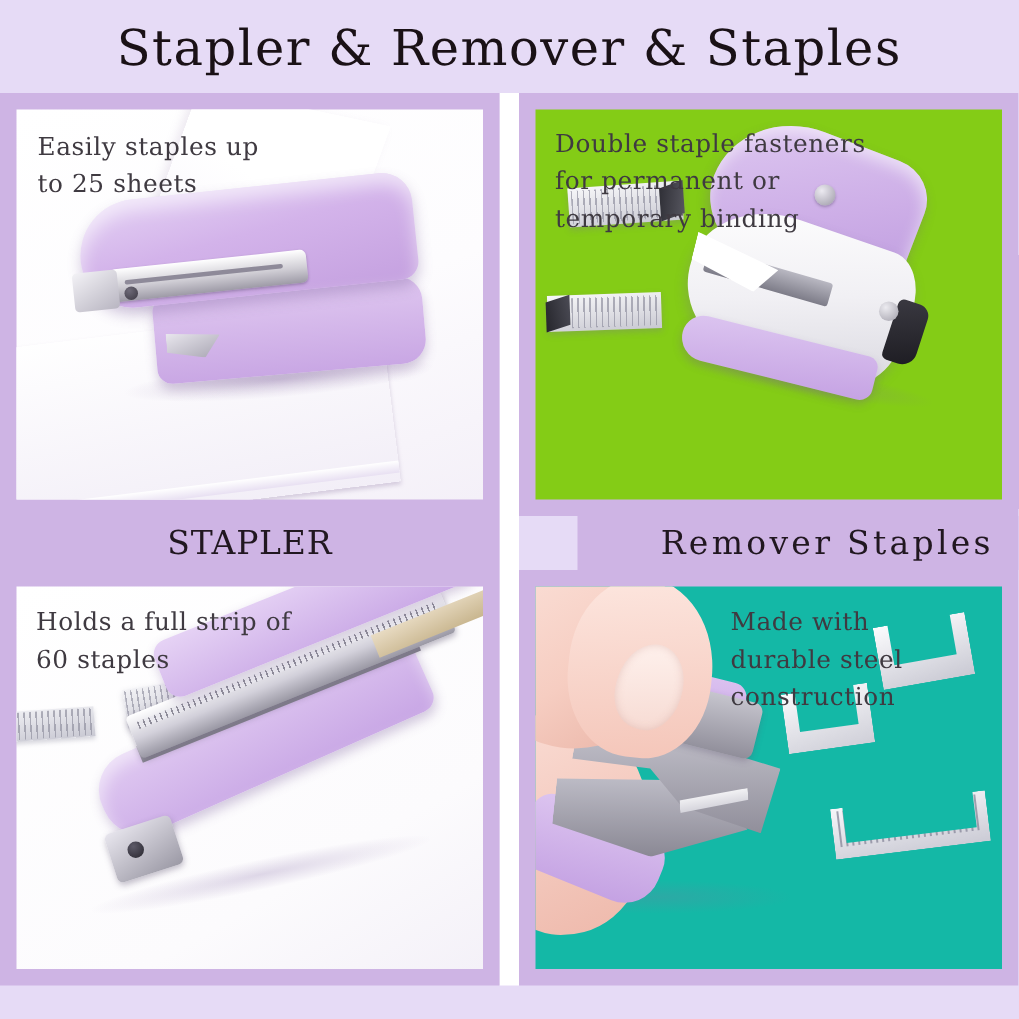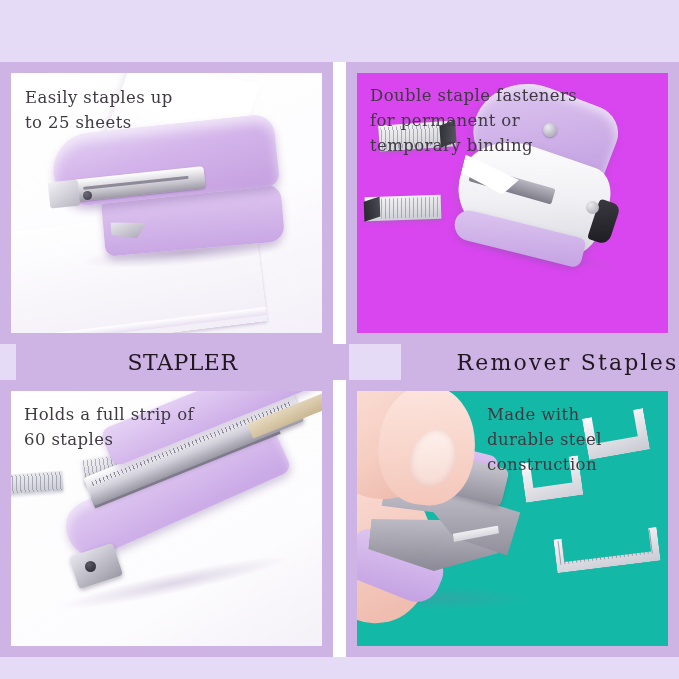--- a/index.html
+++ b/index.html
@@ -33,21 +33,21 @@
   
   .frame{
     position:absolute;left:0;width:333px;
     background:#ceb4e4;
     box-sizing:border-box;
   }
   .frame.top{top:0;height:282px;padding:11px;}
   .frame.bot{top:318px;height:277px;padding:11px;}
 
   .caption{
-    position:absolute;left:16px;top:282px;width:333px;height:36px;
+    position:absolute;left:0;top:282px;width:333px;height:36px;
     background:#ceb4e4;
     display:flex;align-items:center;justify-content:center;
     color:#211720;
   }
   .caption.serif-cap{font-family:"DejaVu Serif",serif;font-size:22px;letter-spacing:.5px;}
   .caption.mono-cap{font-family:"DejaVu Serif",serif;font-size:22px;letter-spacing:2.2px;margin-left:39px;}
 
   .photo{
     position:relative;width:100%;height:100%;
     background:#ffffff;overflow:hidden;
@@ -122,21 +122,21 @@
     background:radial-gradient(circle at 35% 30%,#6e6a78,#3b3842);
   }
   .p1 .staplehead{
     position:absolute;left:100px;top:148px;width:36px;height:18px;
     background:linear-gradient(160deg,#e9e7ee,#a9a6b3);
     clip-path:polygon(0 0,100% 20%,70% 100%,0 70%);
     transform:rotate(-5deg);
   }
 
   
-  .p2{background:#d946ef;}
+  .p2{background:#84cc16;}
   .blk{
     position:absolute;
     background:linear-gradient(175deg,#f7f7f9 0%,#e3e3e8 45%,#c9c9d2 100%);
     box-shadow:0 2px 4px rgba(120,120,140,.33);
   }
   .blk .face{
     position:absolute;right:-1px;top:2px;width:16px;height:calc(100% - 4px);
     background:linear-gradient(100deg,#2f2f36,#56565f);
     transform:skewY(-16deg);
   }
@@ -368,20 +368,21 @@
   .p4 .handshadow{
     position:absolute;left:-10px;top:196px;width:180px;height:22px;
     background:radial-gradient(ellipse at center,rgba(140,110,160,.2),rgba(140,110,160,0) 72%);
   }
 </style>
 </head>
 <body>
 
 <div class="page">
 
+  <div class="title">Stapler &amp; Remover &amp; Staples</div>
 
   <div class="grid">
 
     <div class="gutter"></div>
 
     <div class="col left">
 
       <div class="frame top">
         <div class="photo p1">
           <div class="paperstack"></div>

